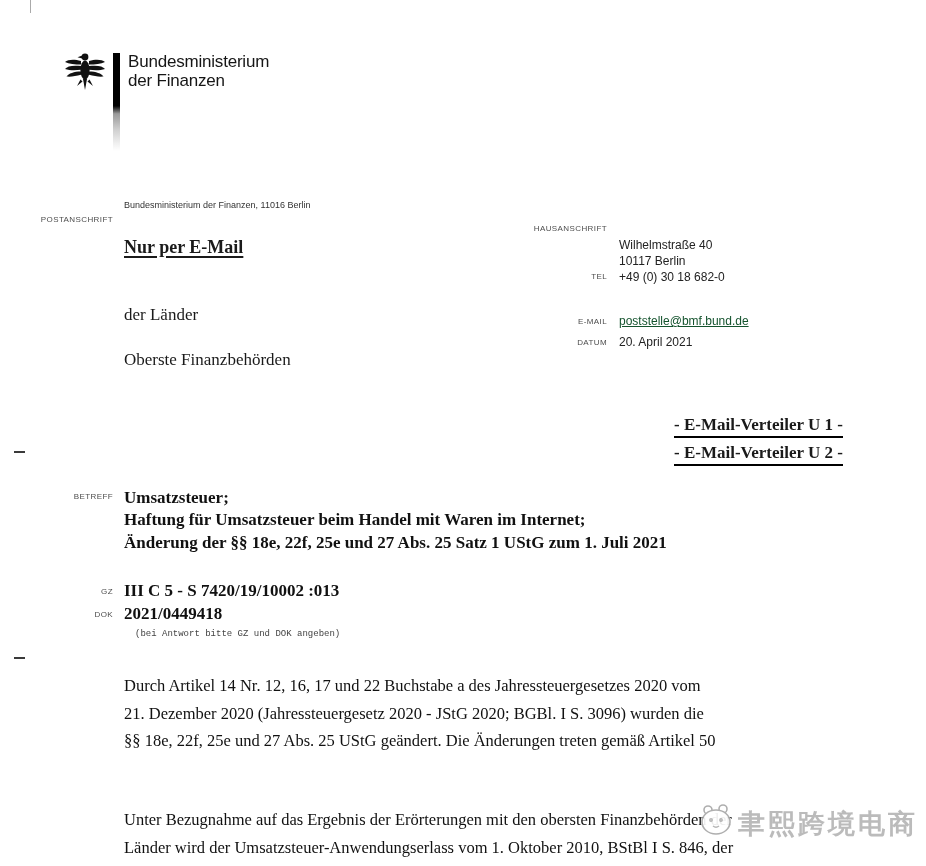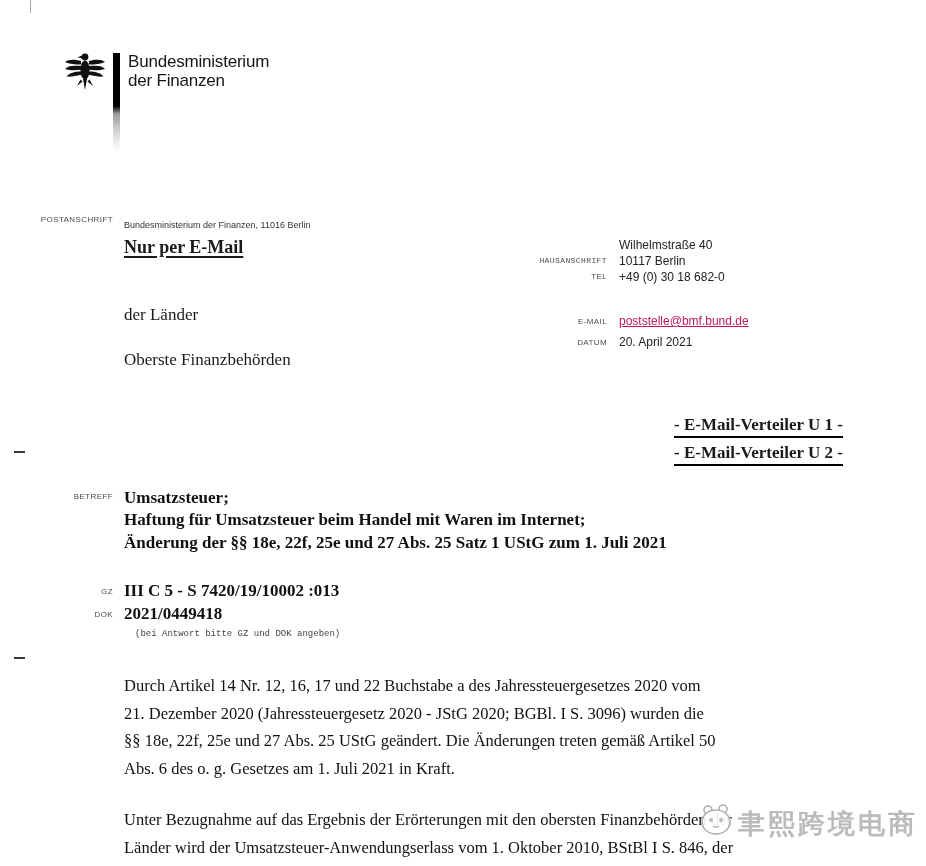--- a/index.html
+++ b/index.html
@@ -45,21 +45,21 @@
     font-size:18px; font-weight:bold;
     text-decoration:underline; text-decoration-thickness:1.5px; text-underline-offset:3px;
   }
   .recipient { position:absolute; left:124px; top:281px; font-size:17px; line-height:22.5px; white-space:pre-line; }
 
   .contact-val {
     position:absolute; left:619px;
     font-family:"Liberation Sans", sans-serif;
     font-size:12px; line-height:16px; color:#222;
   }
-  .email-link { color:#be185d; text-decoration:underline; cursor:pointer; }
+  .email-link { color:#14532d; text-decoration:underline; cursor:pointer; }
 
   .verteiler {
     position:absolute; right:83px;
     font-size:17px; font-weight:bold;
     border-bottom:2px solid #000; padding-bottom:1px;
   }
 
   .subject-block {
     position:absolute; left:124px; top:487px;
     font-size:17px; font-weight:bold; line-height:22.3px; color:#111;
@@ -116,29 +116,29 @@
       <path d="M25.5 30.5 L29 37 L23.5 32.5 Z"></path>
     </g>
   </svg>
   <div class="logo-bar"></div>
   <div class="ministry-name">
     <div>Bundesministerium</div>
     <div>der Finanzen</div>
   </div>
 
   <div class="lbl lbl-left" style="top:215px;">POSTANSCHRIFT</div>
-  <div class="smallprint" style="top:220px;text-align:center;">Bundesministerium der Finanzen, 11016 Berlin</div>
+  <div class="smallprint" style="top:200px;text-align:center;">Bundesministerium der Finanzen, 11016 Berlin</div>
 
   <div class="delivery">Nur per E-Mail</div>
   <div class="recipient">
     <div>der Länder</div>
     <div>Oberste Finanzbehörden</div>
   </div>
 
-  <div class="lbl lbl-right" style="top:256px;font-family:Liberation Mono, monospace;">HAUSANSCHRIFT</div>
+  <div class="lbl lbl-right" style="top:224px;">HAUSANSCHRIFT</div>
   <div class="contact-val" style="top:237px;">
     <div>Wilhelmstraße 40</div>
     <div>10117 Berlin</div>
   </div>
   <div class="lbl lbl-right" style="top:272px;">TEL</div>
   <div class="contact-val" style="top:269px;">+49 (0) 30 18 682-0</div>
   <div class="lbl lbl-right" style="top:317px;">E-MAIL</div>
   <div class="contact-val" style="top:313px;">
     <a class="email-link">poststelle@bmf.bund.de</a>
   </div>
@@ -161,21 +161,20 @@
   <div class="lbl lbl-left" style="top:587px;">GZ</div>
   <div class="ref-val" style="top:581px;">III C 5 - S 7420/19/10002 :013</div>
   <div class="lbl lbl-left" style="top:610px;">DOK</div>
   <div class="ref-val" style="top:604px;">2021/0449418</div>
   <div class="ref-note">(bei Antwort bitte GZ und DOK angeben)</div>
 
   <div class="para" style="top:672px;">
     <div class="line">Durch Artikel 14 Nr. 12, 16, 17 und 22 Buchstabe a des Jahressteuergesetzes 2020 vom</div>
     <div class="line">21. Dezember 2020 (Jahressteuergesetz 2020 - JStG 2020; BGBl. I S. 3096) wurden die</div>
     <div class="line">§§ 18e, 22f, 25e und 27 Abs. 25 UStG geändert. Die Änderungen treten gemäß Artikel 50</div>
-    <div class="line">Abs. 6 des o. g. Gesetzes am 1. Juli 2021 in Kraft.</div>
   </div>
 
   <div class="para" style="top:806px;">
     <div class="line">Unter Bezugnahme auf das Ergebnis der Erörterungen mit den obersten Finanzbehörden der</div>
     <div class="line">Länder wird der Umsatzsteuer-Anwendungserlass vom 1. Oktober 2010, BStBl I S. 846, der</div>
   </div>
 
   <div class="watermark">
     <svg class="wm-logo" viewBox="0 0 40 40">
       <g stroke="#a8a8a8" stroke-width="1.6" fill="#ffffff" opacity="0.92">

